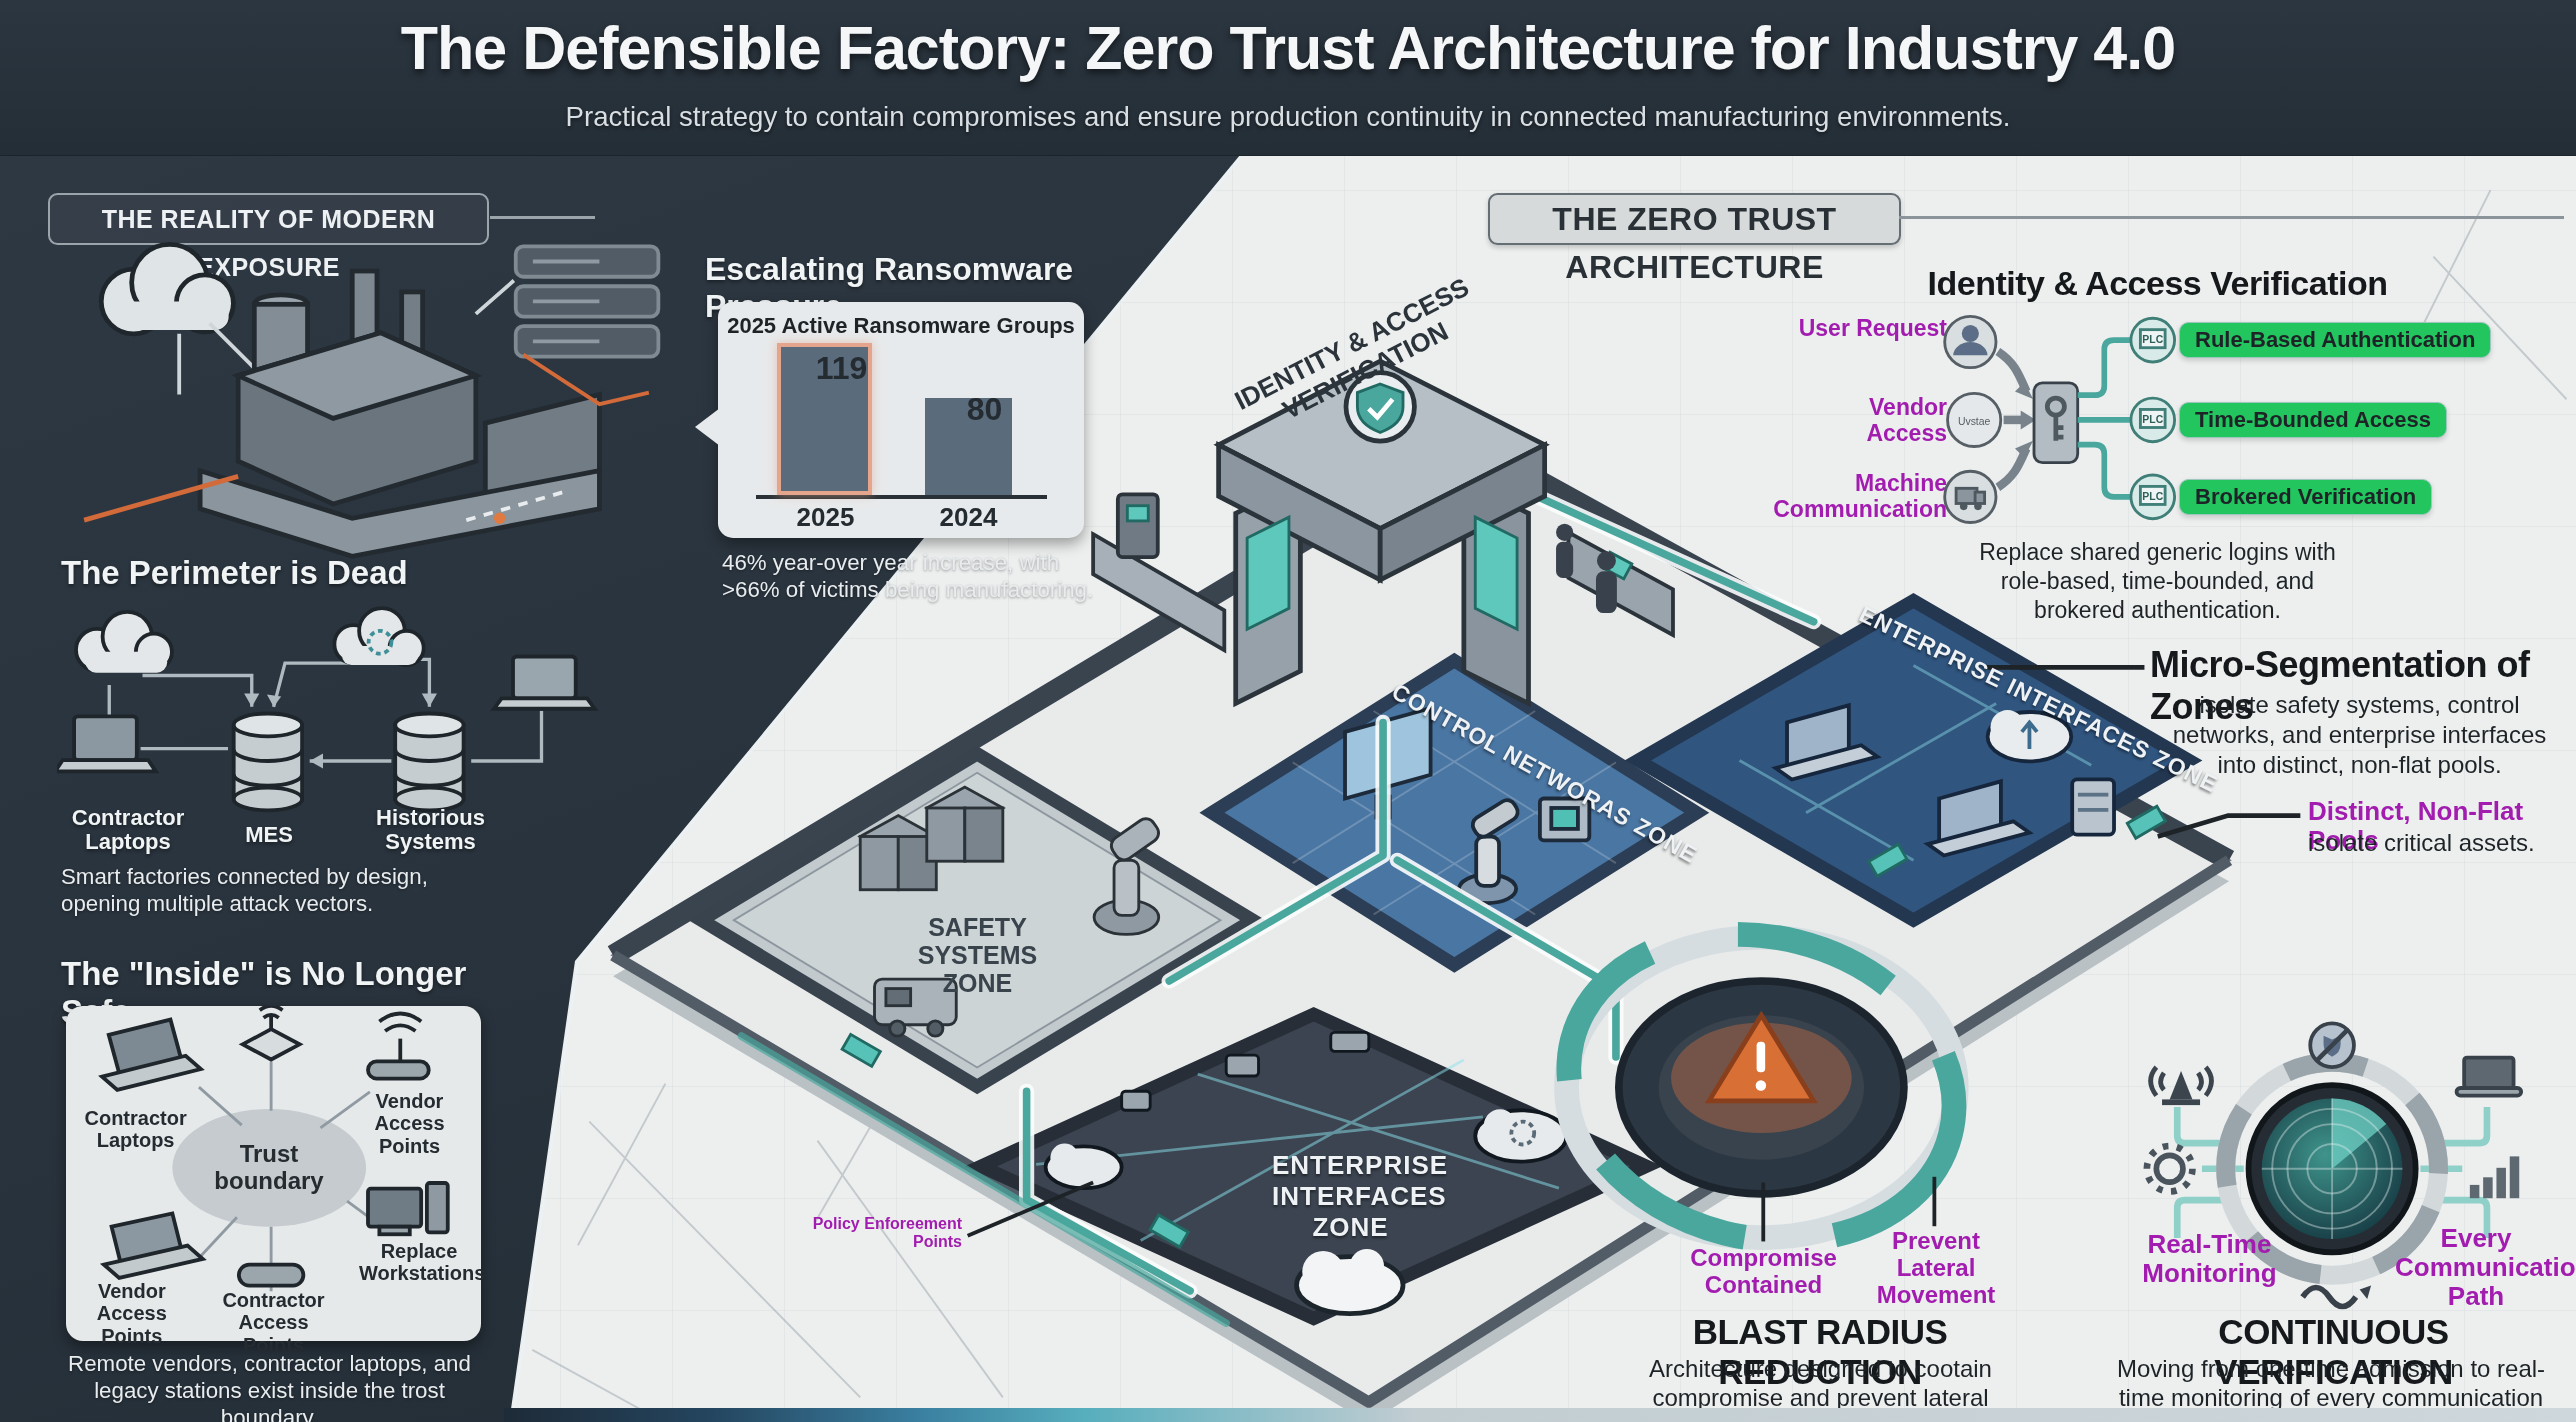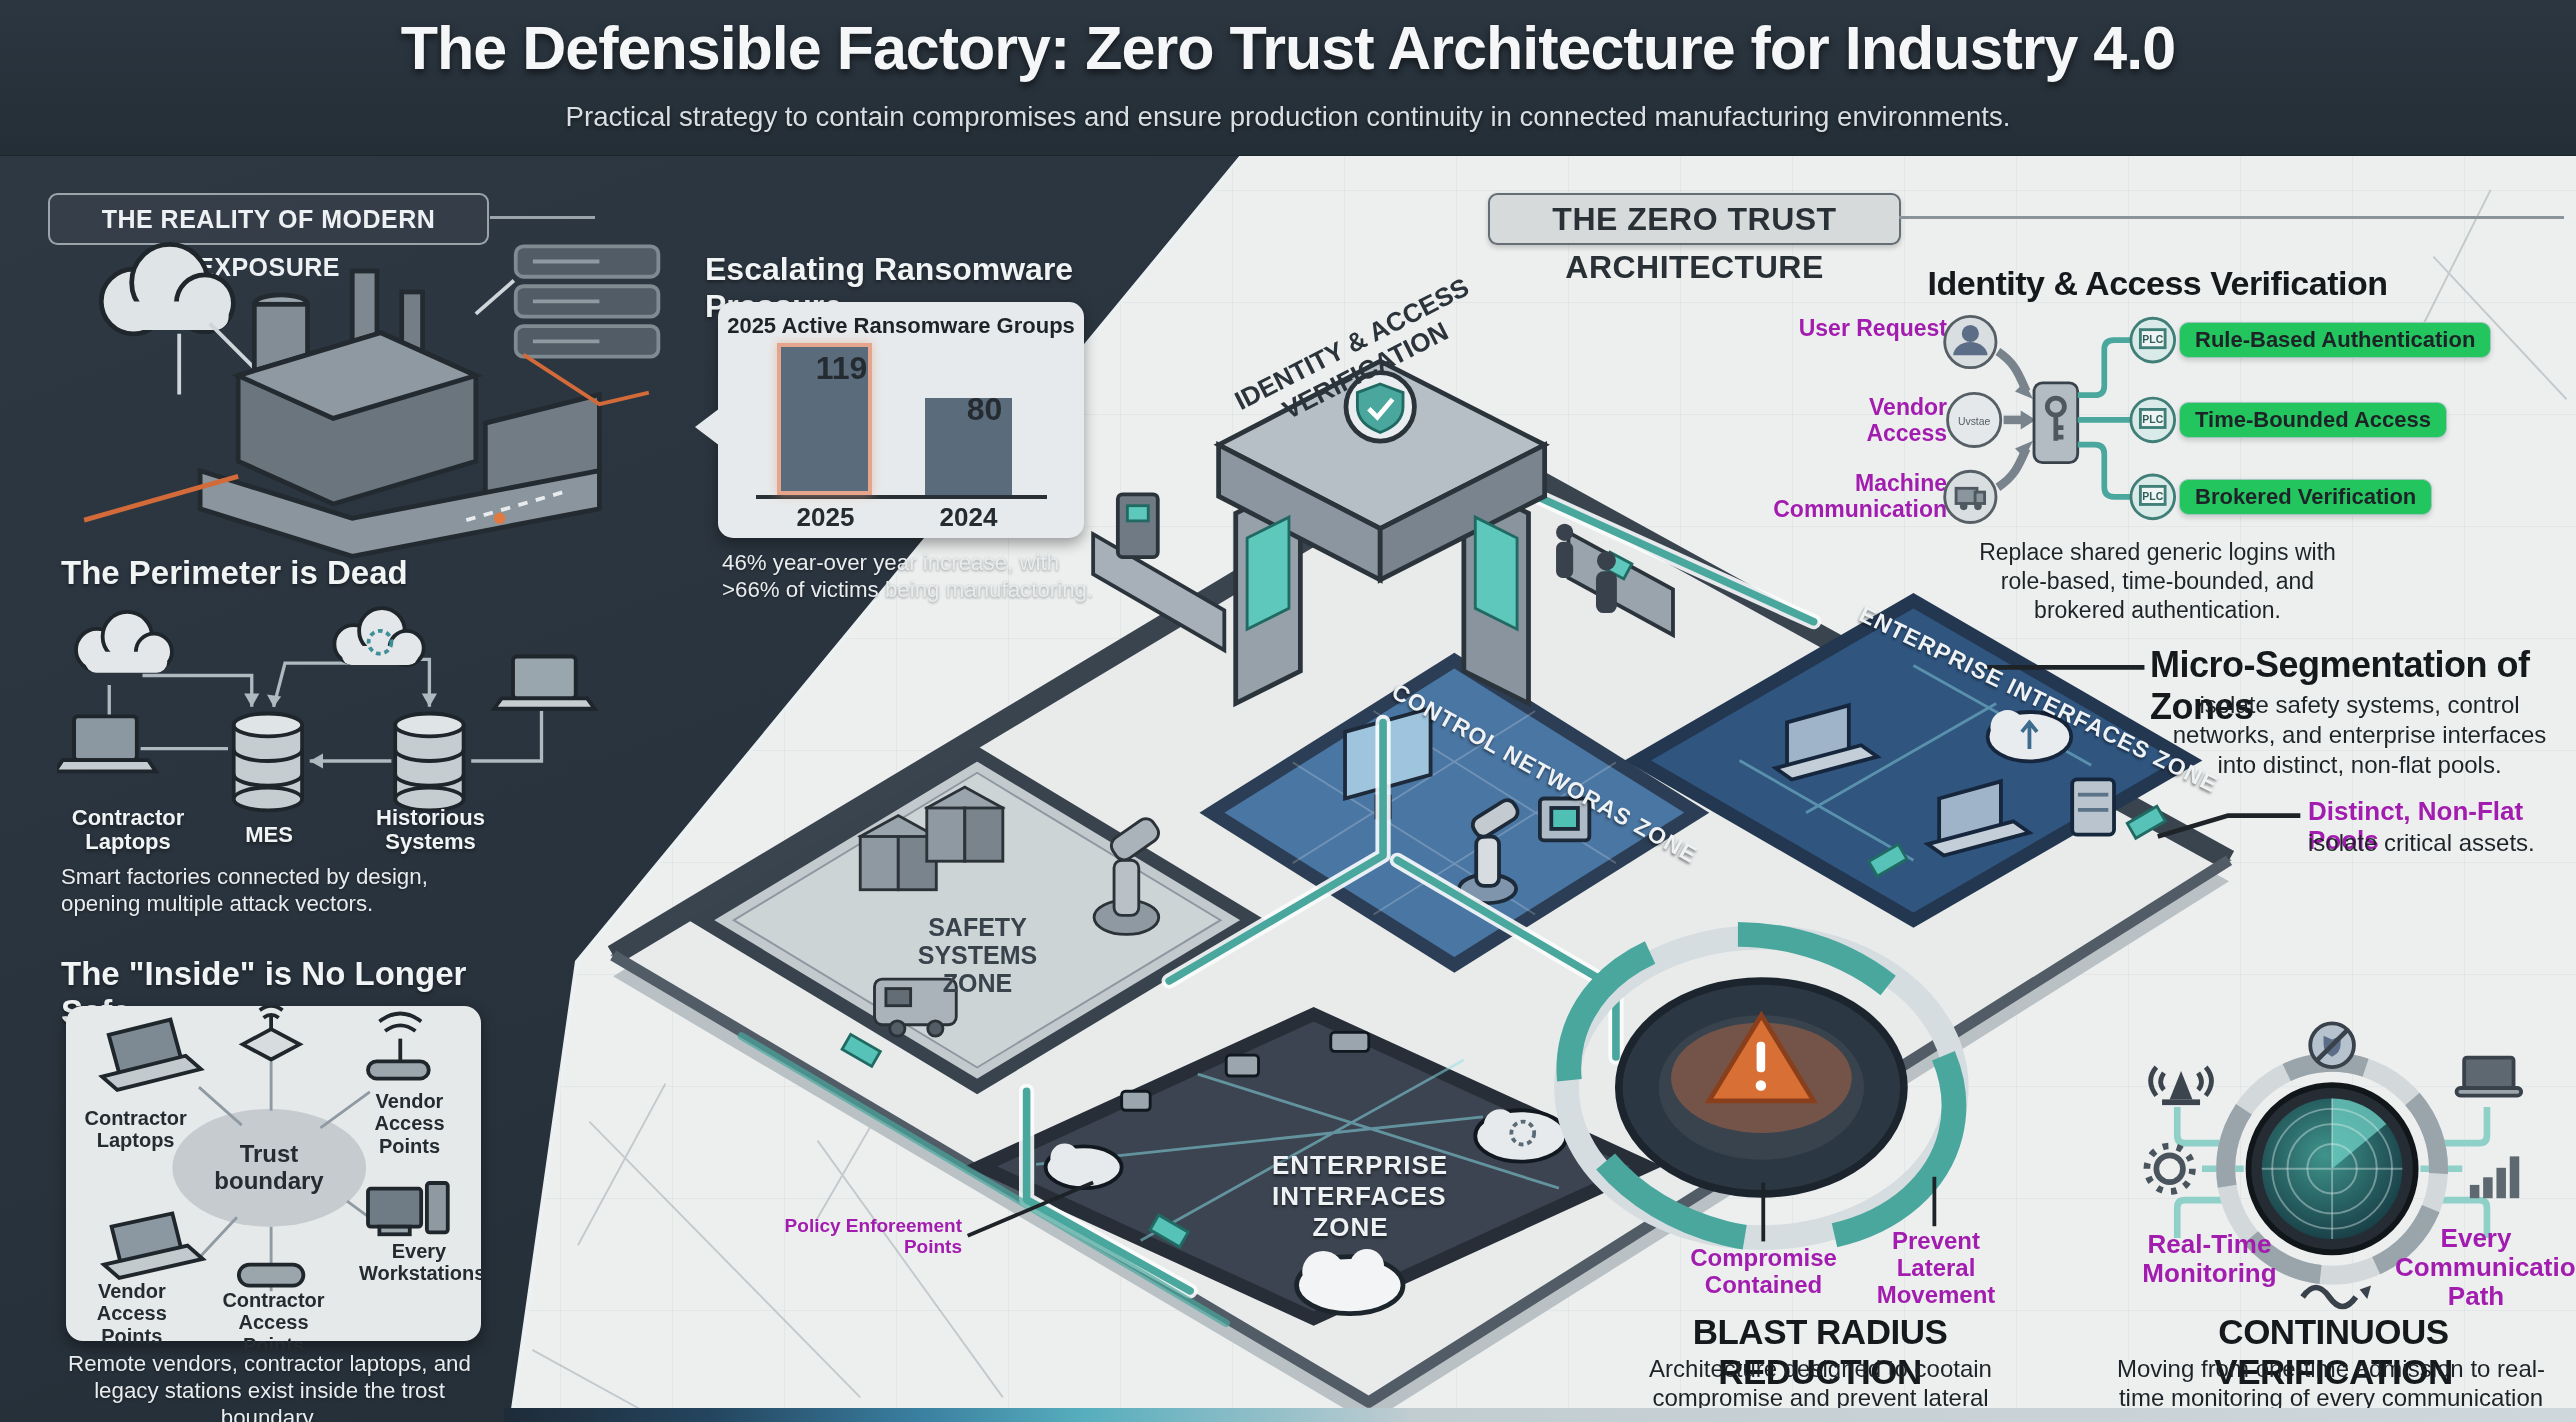--- a/index.html
+++ b/index.html
@@ -381,21 +381,21 @@
         <polygon points="48,232 112,218 122,258 58,272" fill="#8c98a1"></polygon>
         <polygon points="40,272 128,252 144,266 56,286" fill="#c3cacd"></polygon>
       </g>
       <g stroke="#1f262c" stroke-width="4">
         <rect x="182" y="272" width="68" height="22" rx="11" fill="#9aa5ac"></rect>
       </g>
     </svg>
     <div class="abs ilab" style="left:131px;top:135px;width:144px;font-size:24px;">Trust boundary</div>
     <div class="abs ilab" style="left:7.6px;top:101px;width:124px;font-size:20px;">Contractor Laptops</div>
     <div class="abs ilab" style="left:279px;top:84px;width:129px;font-size:20px;">Vendor Access Points</div>
-    <div class="abs ilab" style="left:293px;top:234px;width:120px;font-size:20px;">Every Workstations</div>
+    <div class="abs ilab" style="left:293px;top:234px;width:120px;font-size:20px;">Replace Workstations</div>
     <div class="abs ilab" style="left:3.8px;top:274px;width:124px;font-size:20px;">Vendor Access Points</div>
     <div class="abs ilab" style="left:141px;top:283px;width:133px;font-size:20px;">Contractor Access Points</div>
   </div>
   <div class="abs cap" style="left:53px;top:1350px;width:433px;text-align:center;">Remote vendors, contractor laptops, and legacy stations exist inside the trost boundary.</div>
 
   <div class="abs secbox light" style="left:1488px;top:193px;width:409px;height:48px;font-size:32px;line-height:48px;letter-spacing:0.5px;">THE ZERO TRUST ARCHITECTURE</div>
   <div class="abs hline" style="left:1899px;top:216px;width:665px;background:#8a949a;"></div>
 
   <div class="abs bigdk" style="left:1920px;top:264px;width:475px;text-align:center;font-size:34px;">Identity &amp; Access Verification</div>
 
@@ -524,19 +524,19 @@
   <div class="abs dk" style="left:1597px;top:1354px;width:447px;text-align:center;font-size:24px;line-height:1.22;">Architecture designed to cootain compromise and prevent lateral movement across the plant floor.</div>
   <div class="abs bigdk" style="left:2115px;top:1312px;width:437px;text-align:center;font-size:35px;">CONTINUOUS VERIFICATION</div>
   <div class="abs dk" style="left:2110px;top:1354px;width:442px;text-align:center;font-size:24px;line-height:1.22;">Moving from one-time admission to real-time monitoring of every communication path.</div>
 
   <div class="abs annlab" style="left:1207px;top:328px;width:304px;text-align:center;font-size:26px;color:#2c343b;
               transform:rotate(-27deg);line-height:1.15;">IDENTITY &amp; ACCESS VERIFICATION</div>
   <div class="abs walllab" style="left:1364px;top:760px;width:361px;font-size:23px;transform:rotate(29deg);">CONTROL NETWORAS ZONE</div>
   <div class="abs walllab" style="left:1839px;top:686px;width:399px;font-size:23px;transform:rotate(26deg);">ENTERPRISE INTERFACES ZONE</div>
   <div class="abs annlab" style="left:911px;top:913px;width:133px;text-align:center;font-size:25px;color:#39434c;">SAFETY SYSTEMS ZONE</div>
   <div class="abs walllab" style="left:1272px;top:1150px;width:157px;font-size:26px;">ENTERPRISE INTERFACES ZONE</div>
-  <div class="abs annlab" style="left:779px;top:1215px;width:183px;text-align:right;font-size:19px;">Policy Enforeement Points</div>
+  <div class="abs annlab" style="left:779px;top:1215px;width:183px;text-align:right;font-size:16px;">Policy Enforeement Points</div>
   <div class="abs annlab" style="left:1690px;top:1245px;width:147px;text-align:center;font-size:24px;">Compromise Contained</div>
   <div class="abs annlab" style="left:1855px;top:1228px;width:162px;text-align:center;font-size:24px;">Prevent Lateral Movement</div>
 
   <div class="abs bstrip"></div>
 </div>
 
 
 </body></html>

